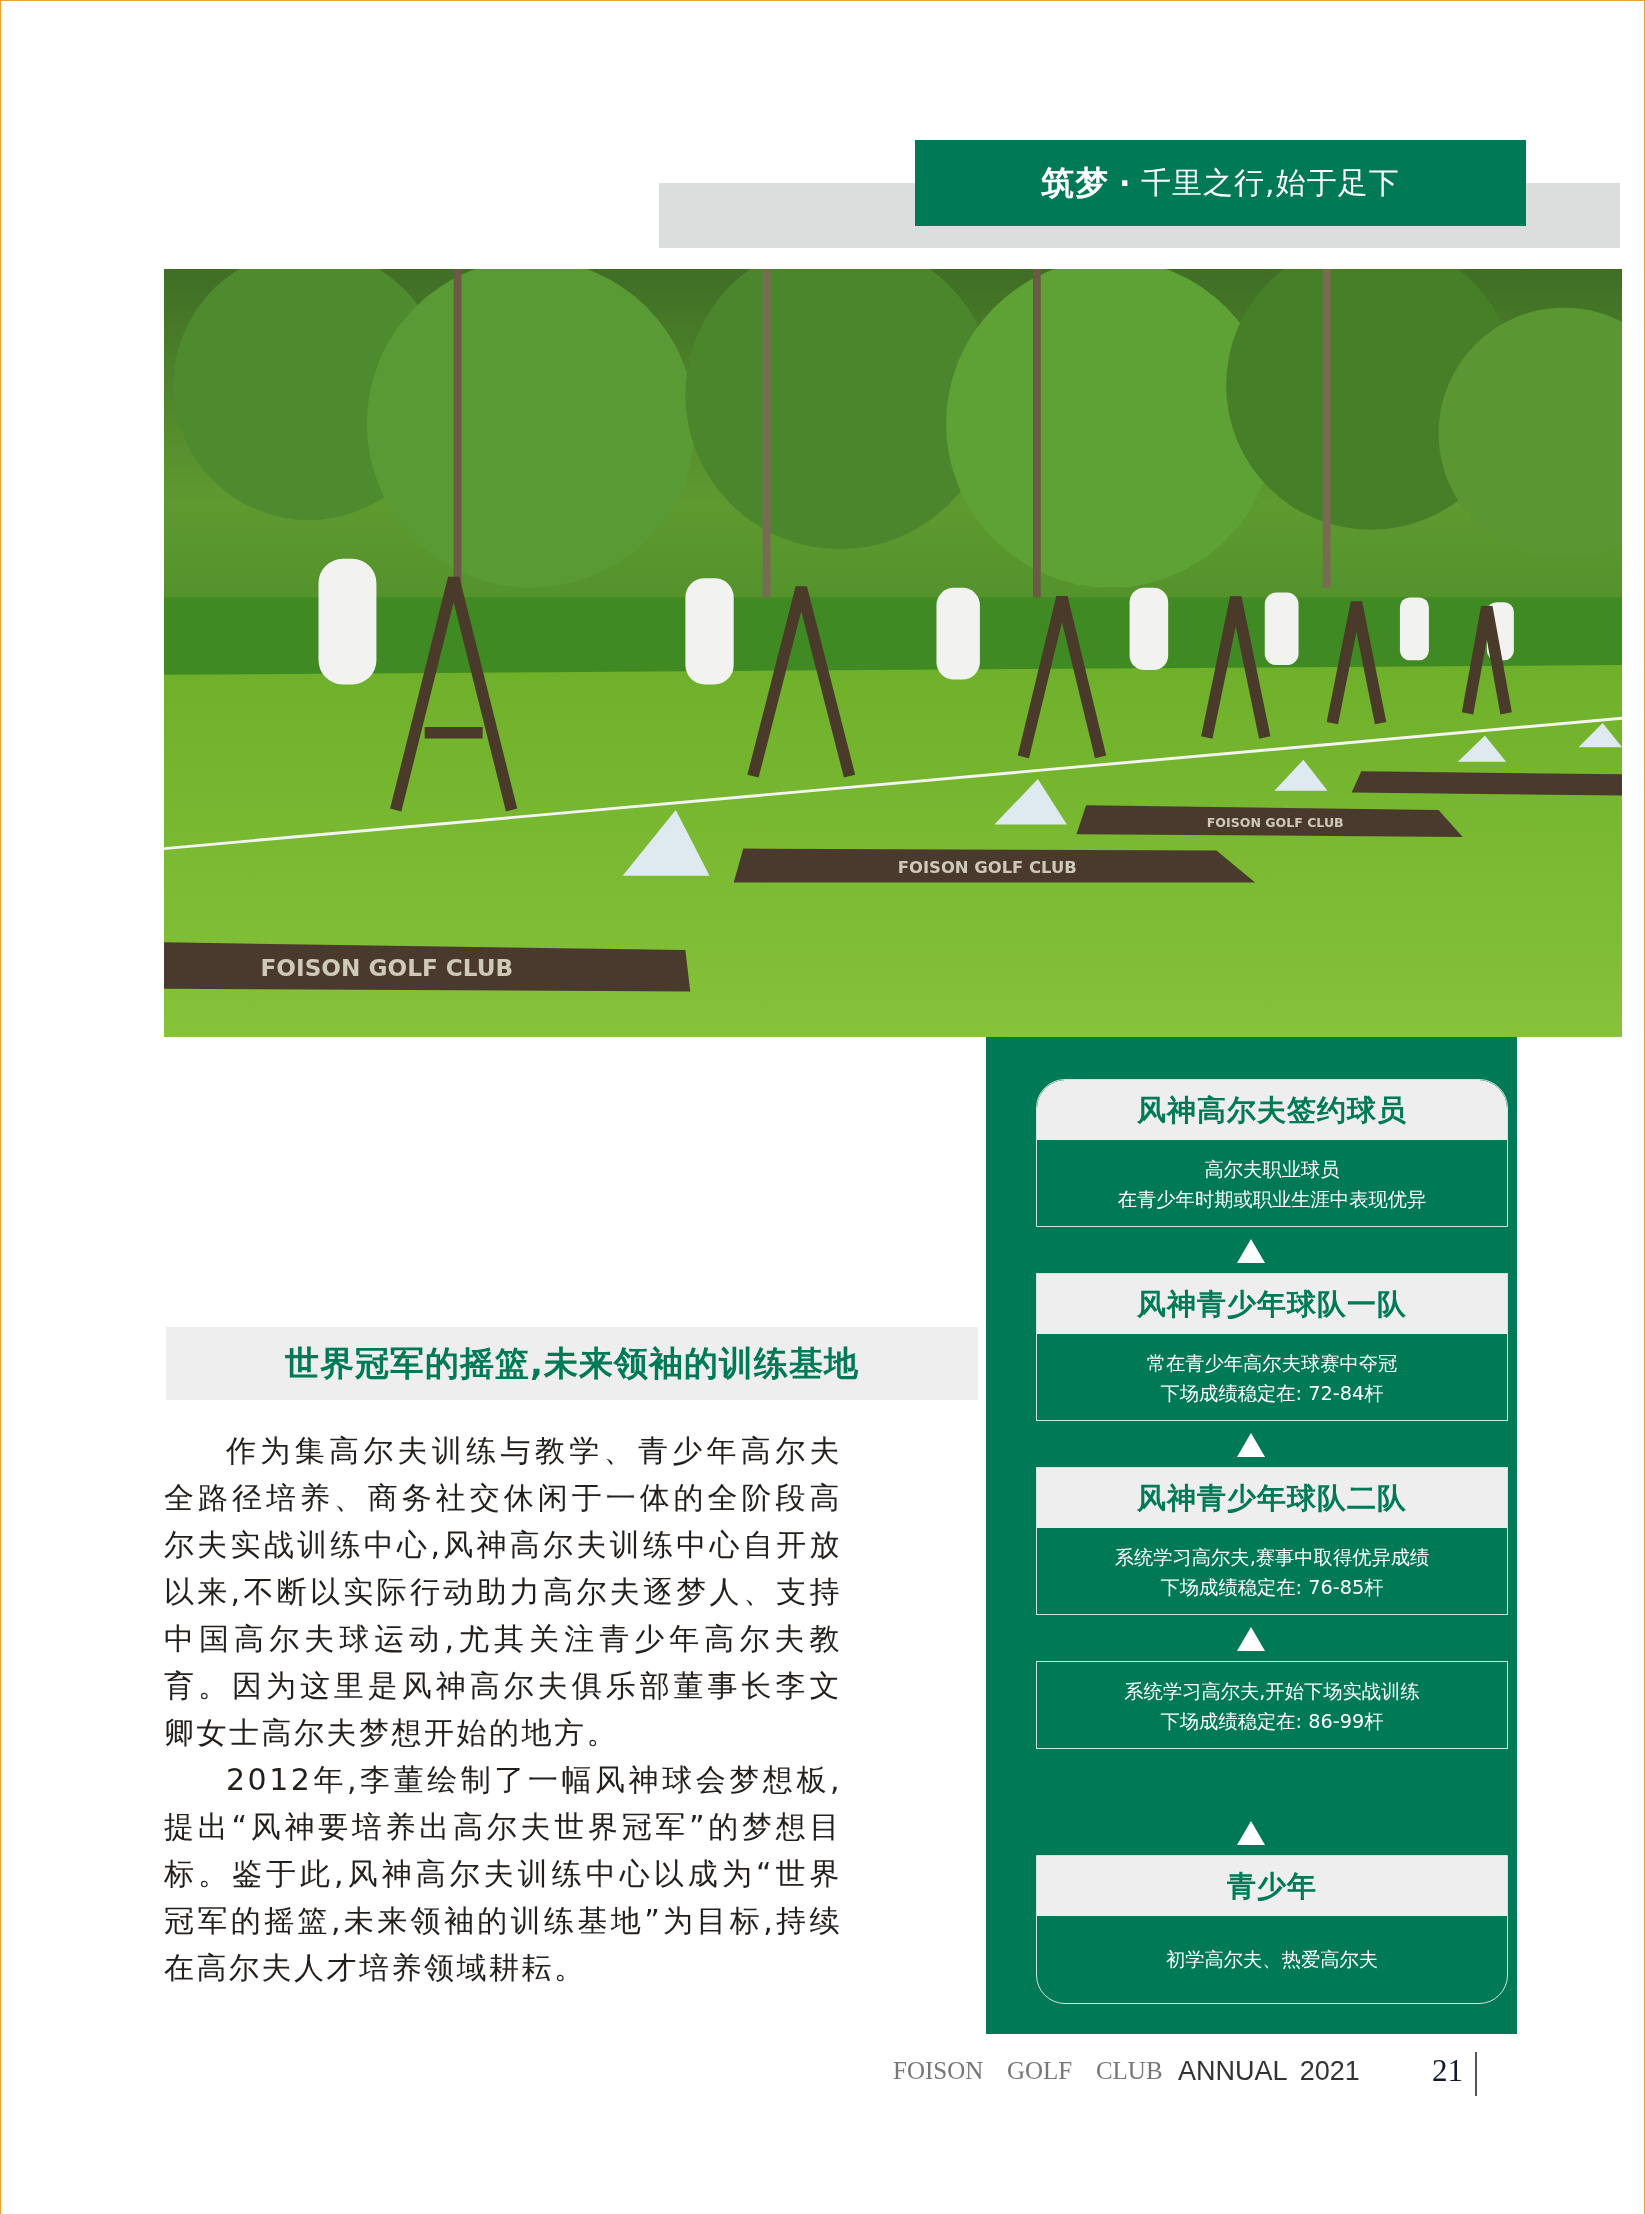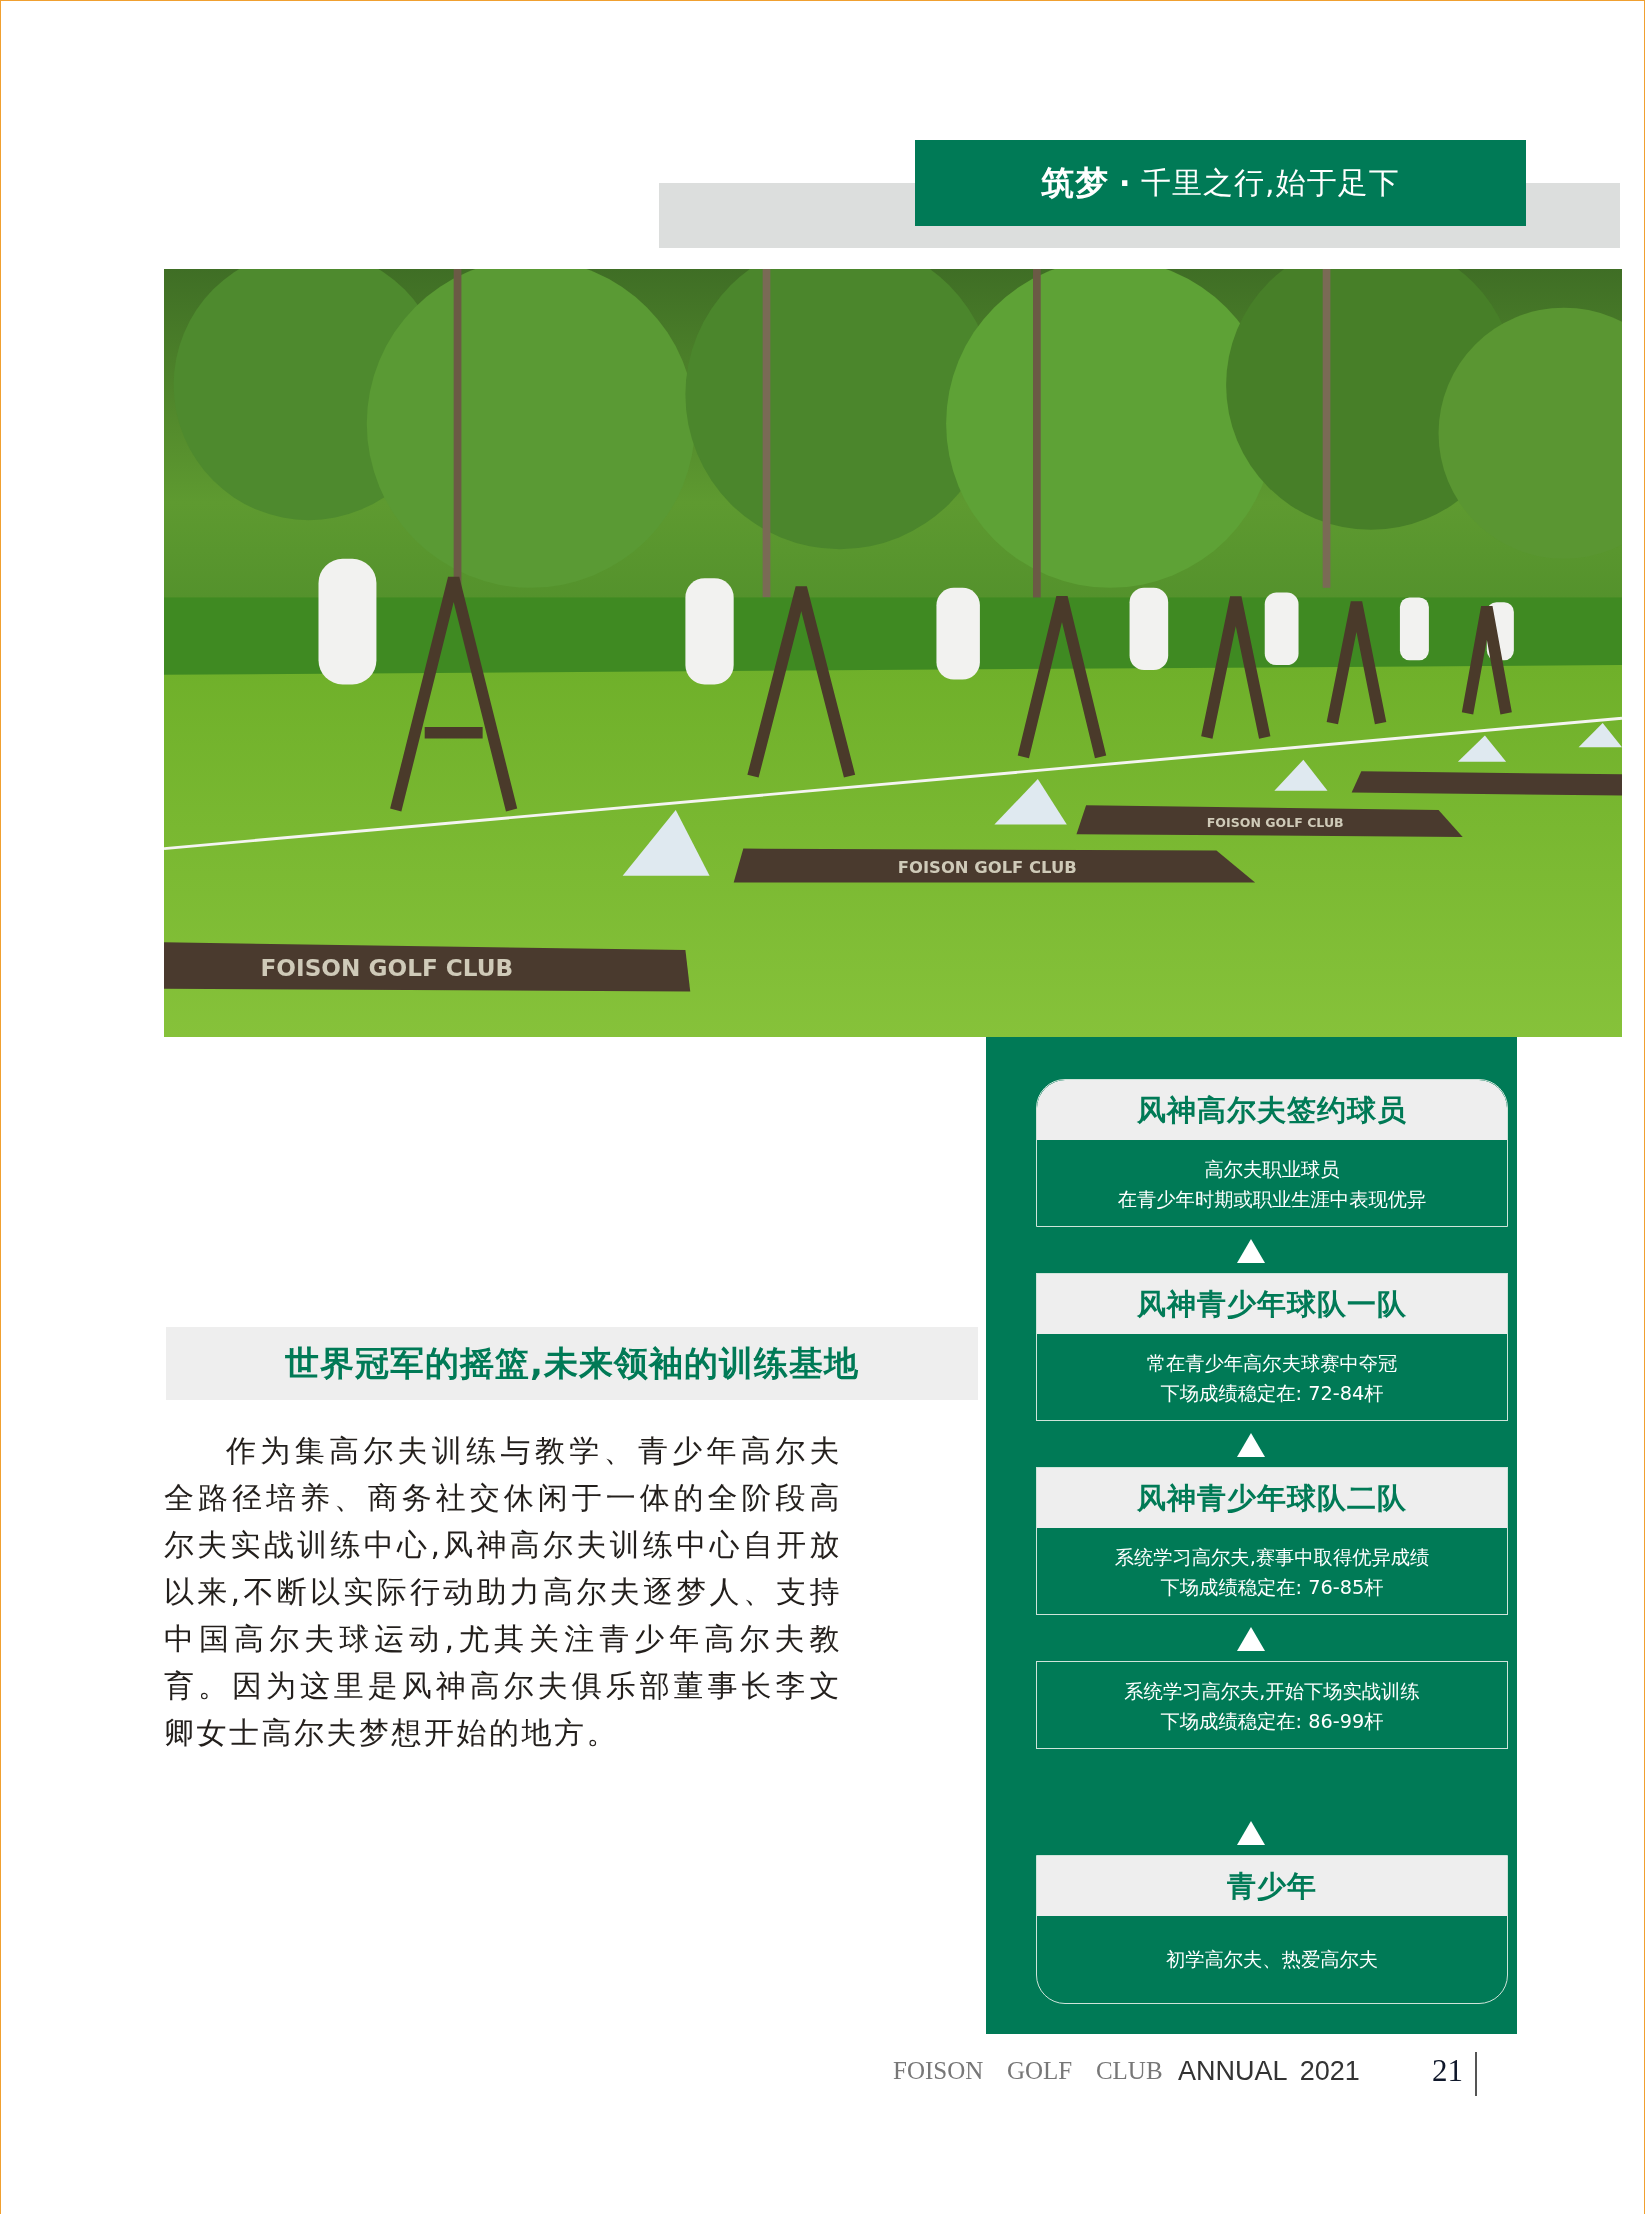--- a/index.html
+++ b/index.html
@@ -127,20 +127,21 @@
       <text x="760" y="625" font-size="17">FOISON GOLF CLUB</text>
       <text x="1080" y="578" font-size="13">FOISON GOLF CLUB</text>
     </g>
   </svg>
 </div>
 
 <div class="section-heading">世界冠军的摇篮,未来领袖的训练基地</div>
 
 <div class="body-text">
   <p>作为集高尔夫训练与教学、青少年高尔夫全路径培养、商务社交休闲于一体的全阶段高尔夫实战训练中心,风神高尔夫训练中心自开放以来,不断以实际行动助力高尔夫逐梦人、支持中国高尔夫球运动,尤其关注青少年高尔夫教育。因为这里是风神高尔夫俱乐部董事长李文卿女士高尔夫梦想开始的地方。</p>
+  <p>2012年,李董绘制了一幅风神球会梦想板,提出“风神要培养出高尔夫世界冠军”的梦想目标。鉴于此,风神高尔夫训练中心以成为“世界冠军的摇篮,未来领袖的训练基地”为目标,持续在高尔夫人才培养领域耕耘。</p>
 </div>
 
 <div class="panel">
   <div class="card first" style="top:42px;">
     <div class="card-head">风神高尔夫签约球员</div>
     <div class="card-body">
       <div>高尔夫职业球员</div>
       <div>在青少年时期或职业生涯中表现优异</div>
     </div>
   </div>

